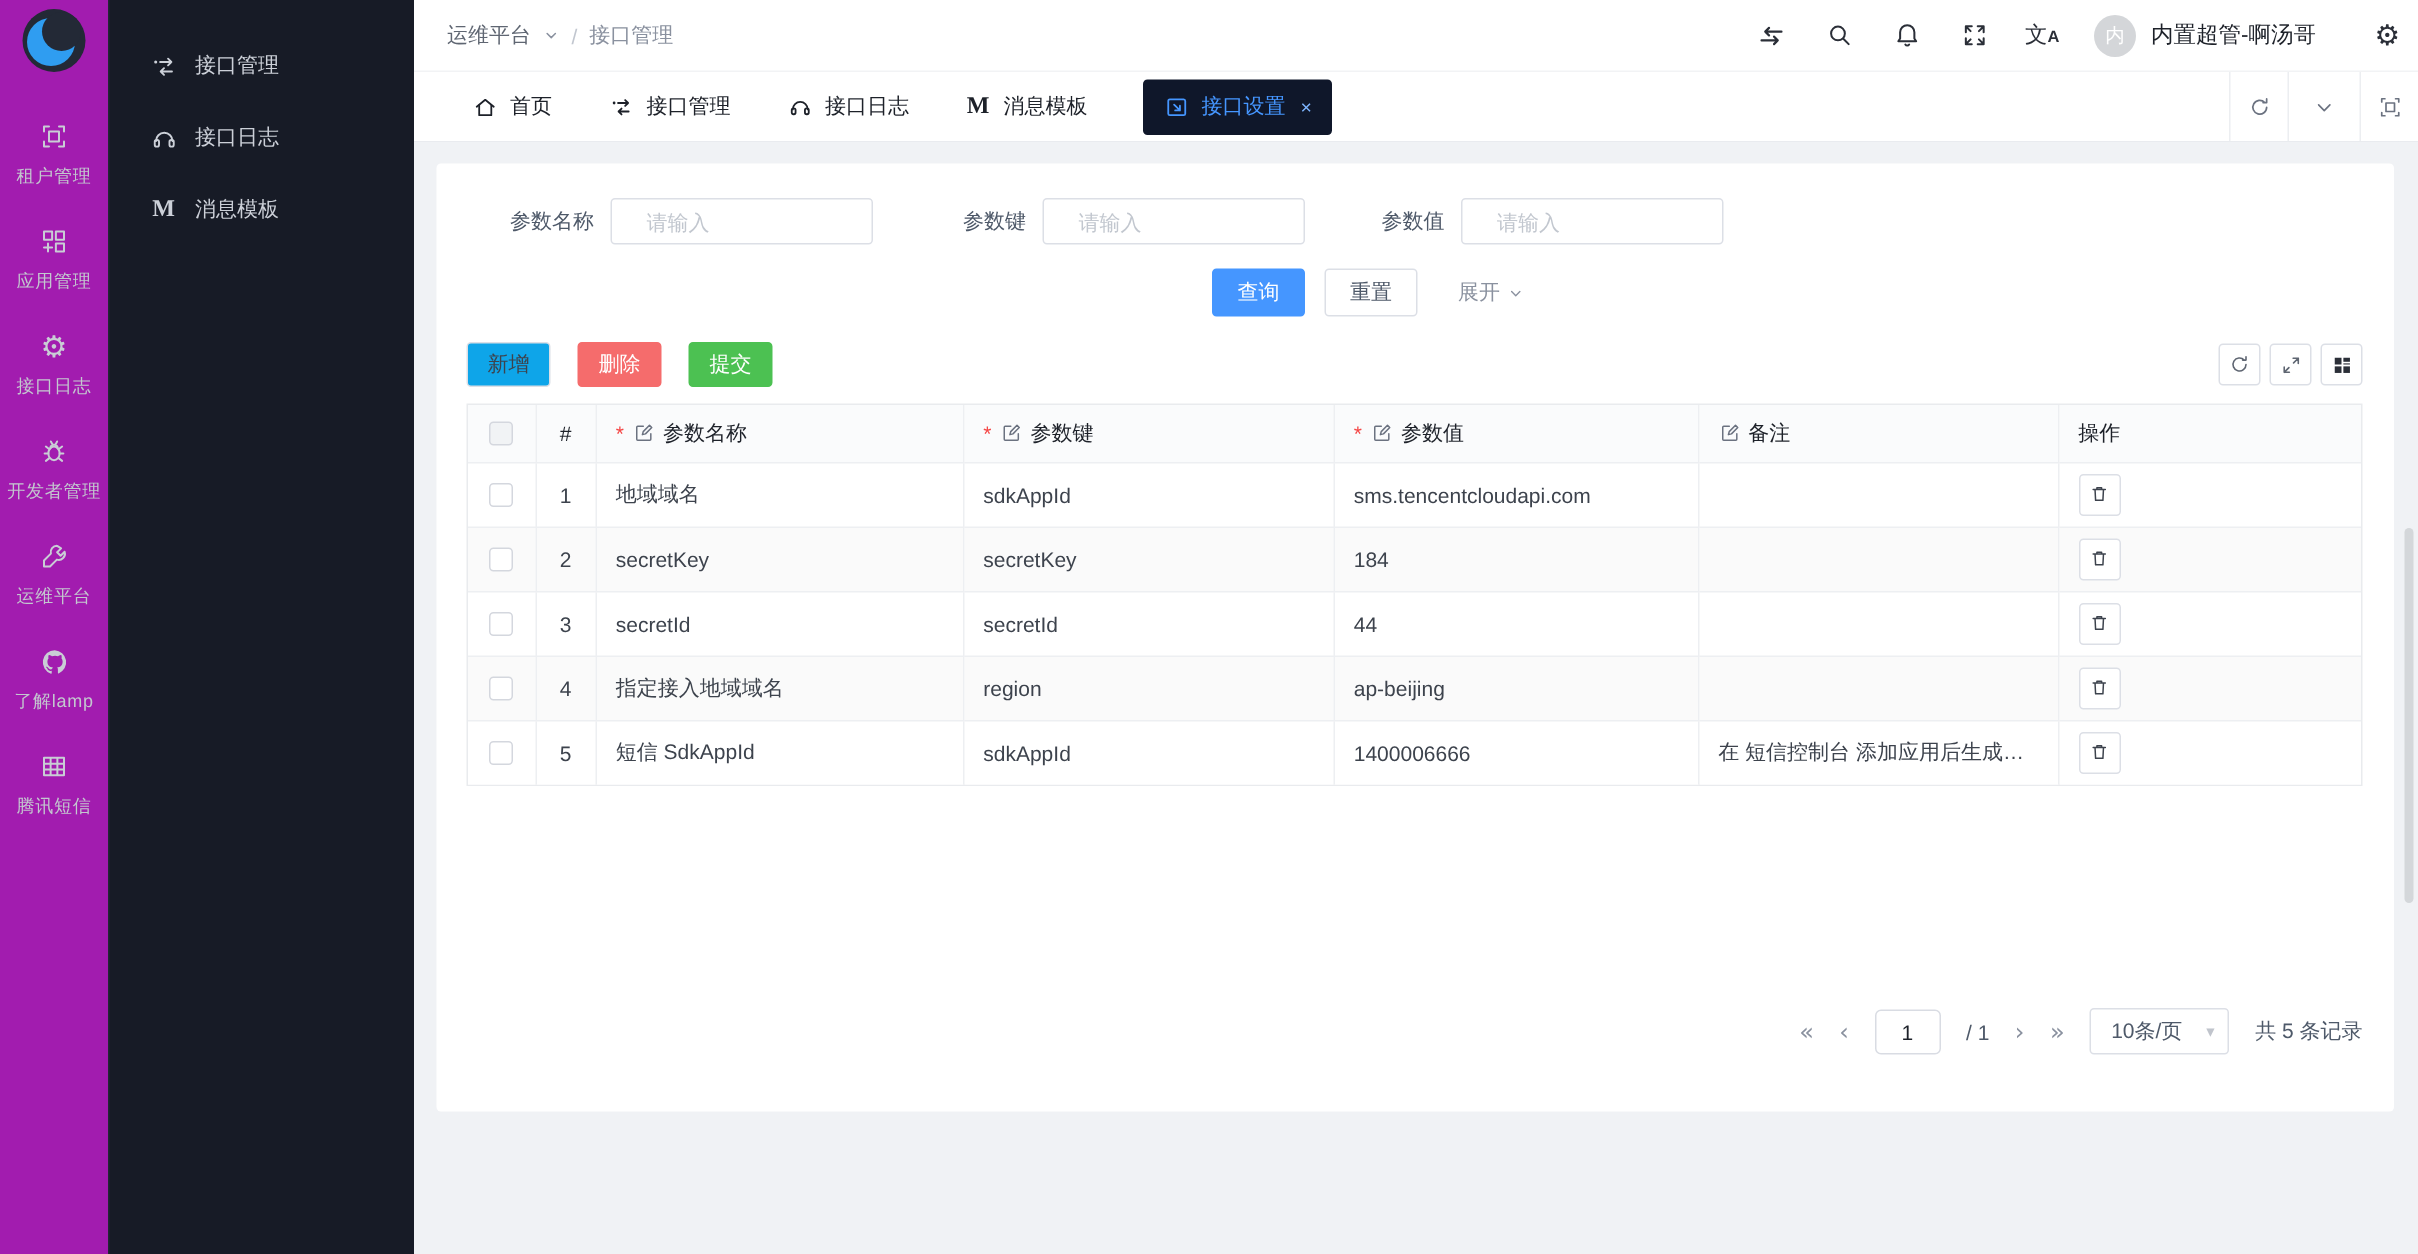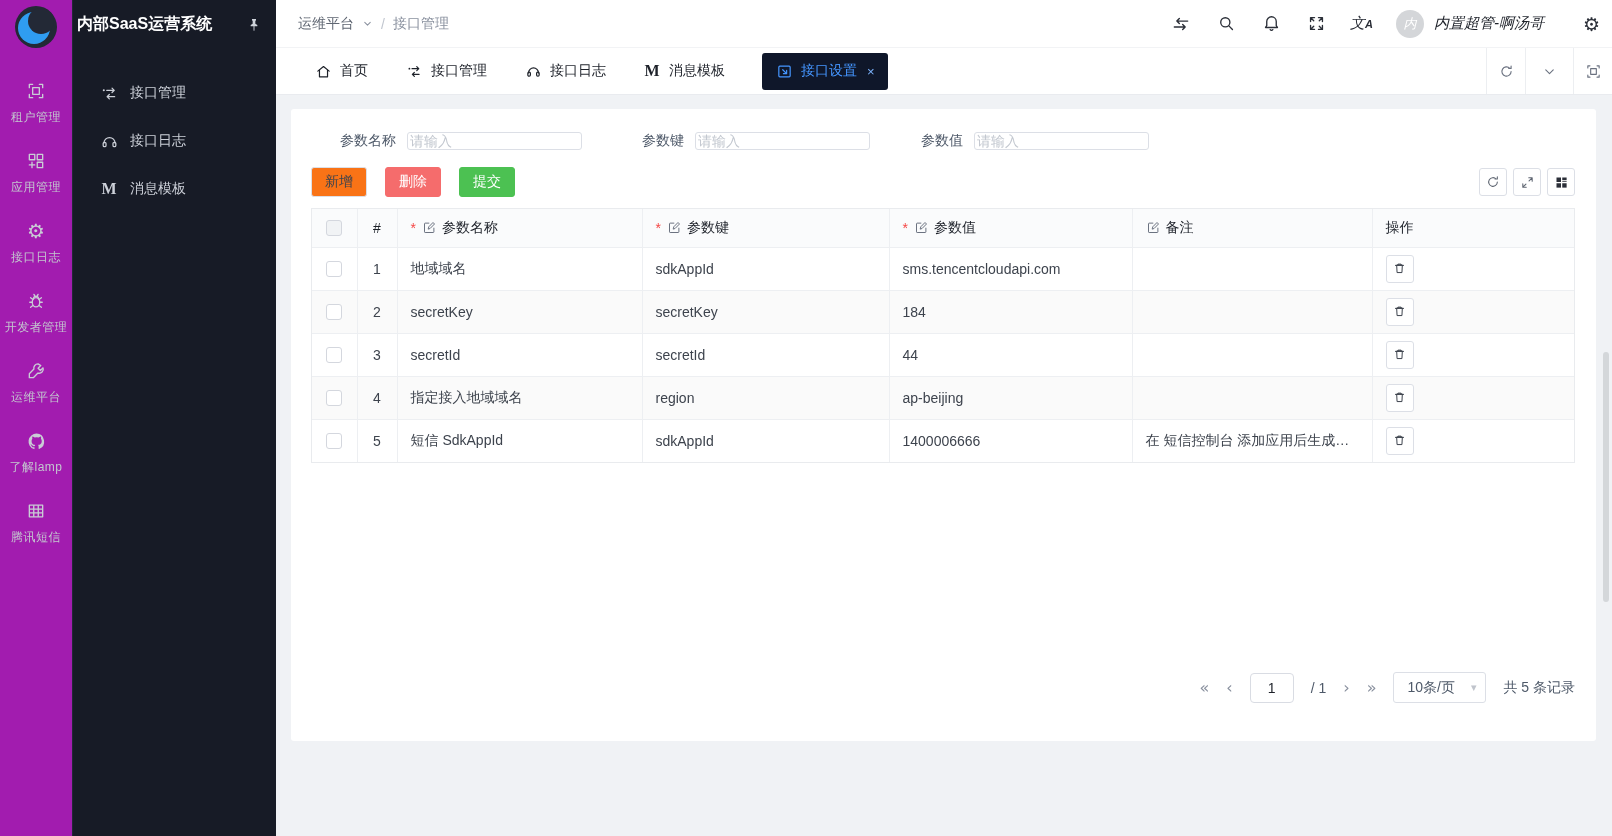--- a/index.html
+++ b/index.html
@@ -28,21 +28,21 @@
   .menu-item .mic { width:20px; height:20px; display:flex; align-items:center; justify-content:center; }
   .serif-m { font-family:"Liberation Serif","DejaVu Serif",serif; font-weight:bold; font-size:16px; line-height:1; }
 
   
   .main { flex:1; display:flex; flex-direction:column; min-width:0; }
   .topbar { height:48px; background:#fff; display:flex; align-items:center; justify-content:space-between; padding:0 10px 0 22px; border-bottom:1px solid #f2f3f5; }
   .breadcrumb { display:flex; align-items:center; gap:8px; color:#5f6672; font-size:14px; }
   .crumb-caret { color:#8a919f; font-size:11px; }
   .crumb-sep { color:#c1c6cf; }
   .crumb-current { color:#8a919f; }
-  .top-actions { display:flex; align-items:center; gap:23px;font-style:italic; }
+  .top-actions { display:flex; align-items:center; gap:23px; }
   .tool-ic { width:22px; height:22px; display:flex; align-items:center; justify-content:center; color:#2b2f38; cursor:pointer; }
   .translate-ic { font-size:15px; color:#2b2f38; cursor:pointer; white-space:nowrap; }
   .translate-ic small { font-size:11px; font-weight:bold; }
   .user-chip { display:flex; align-items:center; gap:10px; cursor:pointer; }
   .avatar { width:28px; height:28px; border-radius:50%; background:#d4d6d9; color:#fff; font-size:13px; display:flex; align-items:center; justify-content:center; }
   .user-name { font-size:15px; color:#1d2129; }
   .gear-btn { margin-left:16px; margin-right:2px; font-size:19px; color:#2b2f38; cursor:pointer; font-family:"DejaVu Sans",sans-serif; }
 
   
   .tabbar { height:47px; background:#fff; border-bottom:1px solid #e9ebef; display:flex; align-items:stretch; justify-content:space-between; }
@@ -60,32 +60,32 @@
   .page-head { height:73px; background:#fff; display:flex; align-items:center; padding-left:39px; }
   .page-title { font-size:19px; font-weight:bold; color:#1d2129; }
 
   
   .content { flex:1; background:#f0f2f5; padding:14px 16px 22px 15px; }
   .card { background:#fff; border-radius:3px; height:632px; display:flex; flex-direction:column; }
 
   .filter-row { display:flex; align-items:center; padding-left:49px; margin-top:23px; }
   .f-group { display:flex; align-items:center; }
   .f-label { color:#4e5969; margin-right:11px; white-space:nowrap; }
-  .f-input { width:175px; height:18px; border:1px solid #dcdfe6; border-radius:3px; padding:0 2px; font-size:14px; color:#1d2129; outline:none; font-family:inherit; }
+  .f-input { width:175px; height:31px; border:1px solid #dcdfe6; border-radius:3px; padding:0 23px; font-size:14px; color:#1d2129; outline:none; font-family:inherit; }
   .f-input::placeholder { color:#c2c7cf; }
   .g2 { margin-left:60px; } .g3 { margin-left:51px; }
 
   .filter-actions { display:flex; align-items:center; gap:13px; padding-left:517px; margin-top:16px; }
   .btn { height:32px; border-radius:3px; border:1px solid #dcdfe6; background:#fff; color:#4e5969; font-size:14px; padding:0 16px; cursor:pointer; font-family:inherit; }
   .btn.primary { background:#4596ff; border-color:#4596ff; color:#fff; }
   .expand-link { color:#8a919f; cursor:pointer; display:flex; align-items:center; gap:5px; margin-left:14px; }
 
   .toolbar { display:flex; align-items:center; justify-content:space-between; margin-top:17px; padding:0 21px 0 20px; }
   .toolbar-left { display:flex; gap:18px; }
-  .tb-btn { height:30px; border-radius:3px; border:1px solid #dcdfe6; background:#f97316; color:#3d434d; font-size:14px; padding:0 13px; cursor:pointer; font-family:inherit; }
+  .tb-btn { height:30px; border-radius:3px; border:1px solid #dcdfe6; background:#0ea5e9; color:#3d434d; font-size:14px; padding:0 13px; cursor:pointer; font-family:inherit; }
   .tb-btn.danger { background:#f56c6c; border-color:#f56c6c; color:#fff; }
   .tb-btn.success { background:#4cc152; border-color:#4cc152; color:#fff; }
   .toolbar-right { display:flex; gap:6px; }
   .sq-btn { width:28px; height:28px; border:1px solid #dcdfe6; border-radius:3px; background:#fff; display:flex; align-items:center; justify-content:center; color:#5f6672; cursor:pointer; }
   .sq-btn.dark { color:#2b2f38; }
 
   .table-wrap { margin:11px 21px 0 20px; border:1px solid #e9ebee; }
   table { border-collapse:collapse; width:100%; table-layout:fixed; }
   col.c-check{width:45px;} col.c-idx{width:40px;} col.c-name{width:245px;} col.c-key{width:247px;} col.c-val{width:243px;} col.c-rem{width:240px;}
   th,td { border-right:1px solid #edeff2; border-bottom:1px solid #edeff2; padding:0 13px; font-weight:normal; text-align:left; font-size:14px; color:#3d434d; overflow:hidden; white-space:nowrap; text-overflow:ellipsis; }
@@ -177,29 +177,20 @@
               <rect x="4" y="5" width="16" height="14"></rect>
               <path d="M4 9.7h16M4 14.3h16M9.3 5v14M14.7 5v14"></path>
             </svg>
         </span>
         <span class="rlb">腾讯短信</span>
       </div>
     </div>
   </div>
 
   <div class="side-panel">
-    <div class="panel-header">
-      <span class="panel-title">内部SaaS运营系统</span>
-      <span class="pin-btn">
-        <svg width="16" height="16" viewBox="0 0 24 24" fill="currentColor">
-            <path d="M9 3h6v2l-1 1v4l3 2v2H7v-2l3-2V6L9 5z"></path>
-            <rect x="11.3" y="13.5" width="1.4" height="7"></rect>
-          </svg>
-      </span>
-    </div>
     <div class="panel-menu">
       <div class="menu-item">
         <span class="mic">
           <svg width="19" height="19" viewBox="0 0 24 24" fill="none" stroke="currentColor" stroke-width="1.6" stroke-linecap="round" stroke-linejoin="round">
               <circle cx="4.8" cy="8" r="1.3" fill="currentColor" stroke="none"></circle>
               <path d="M8.5 8H18M15.2 5.2 18 8l-2.8 2.8M18.5 16H9M11.8 13.2 9 16l2.8 2.8"></path>
             </svg>
         </span>
         <span>接口管理</span>
       </div>
@@ -347,20 +338,32 @@
             <input class="f-input" placeholder="请输入" style="">
           </div>
           <div class="f-group g2">
             <span class="f-label">参数键</span>
             <input class="f-input" placeholder="请输入" style="">
           </div>
           <div class="f-group g3">
             <span class="f-label">参数值</span>
             <input class="f-input" placeholder="请输入" style="">
           </div>
+        </div>
+        <div class="filter-actions">
+          <button class="btn primary">查询</button>
+          <button class="btn">重置</button>
+          <span class="expand-link">
+            <span>展开</span>
+            <span>
+              <svg width="11" height="11" viewBox="0 0 24 24" fill="none" stroke="currentColor" stroke-width="2" stroke-linecap="round" stroke-linejoin="round">
+                  <path d="M6 9.5l6 6 6-6"></path>
+                </svg>
+            </span>
+          </span>
         </div>
 
         <div class="toolbar">
           <div class="toolbar-left">
             <button class="tb-btn">新增</button>
             <button class="tb-btn danger">删除</button>
             <button class="tb-btn success">提交</button>
           </div>
           <div class="toolbar-right">
             <button class="sq-btn">

